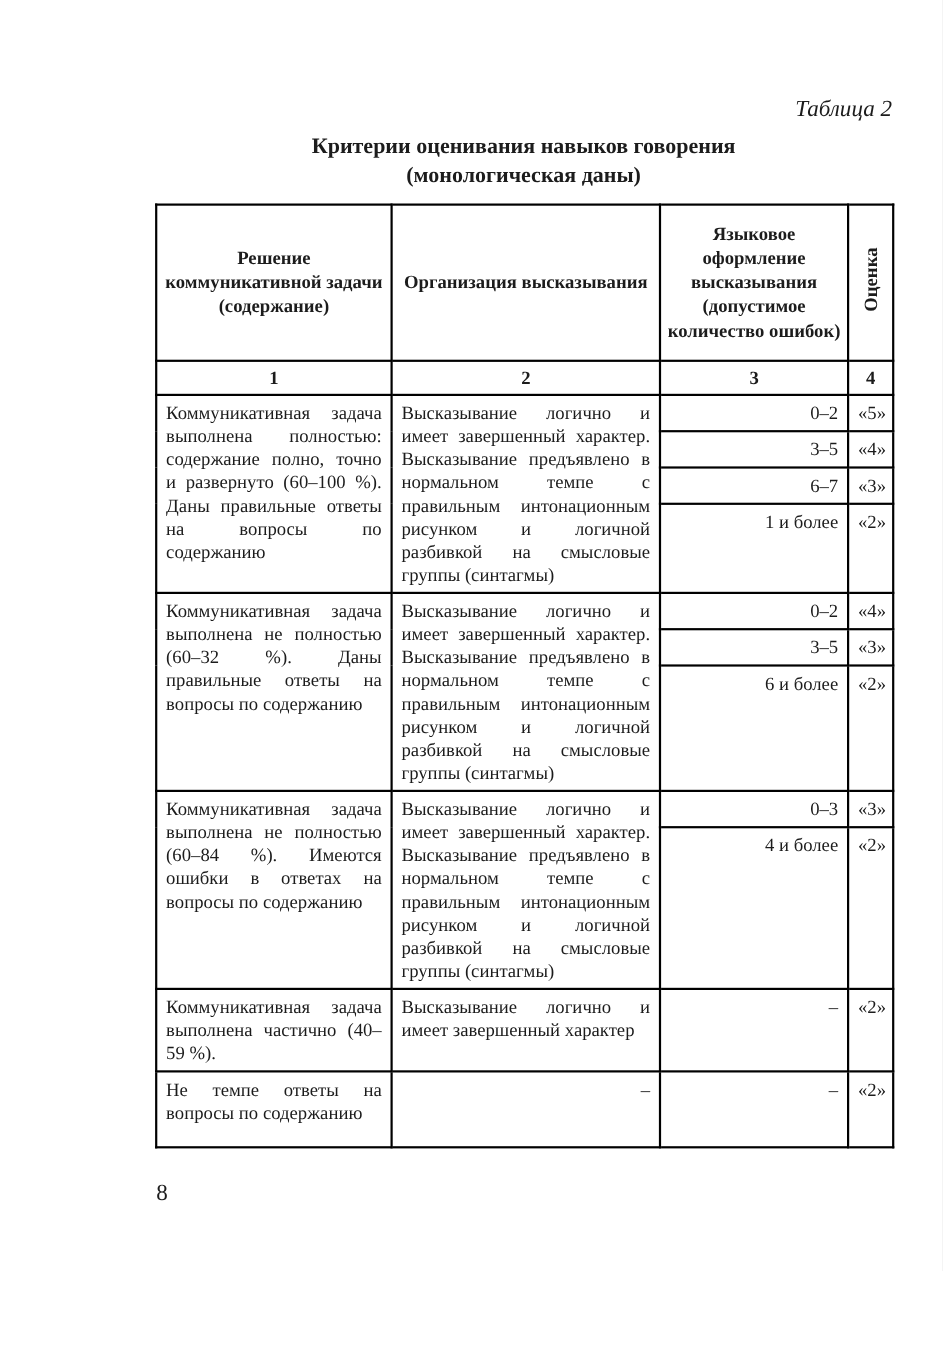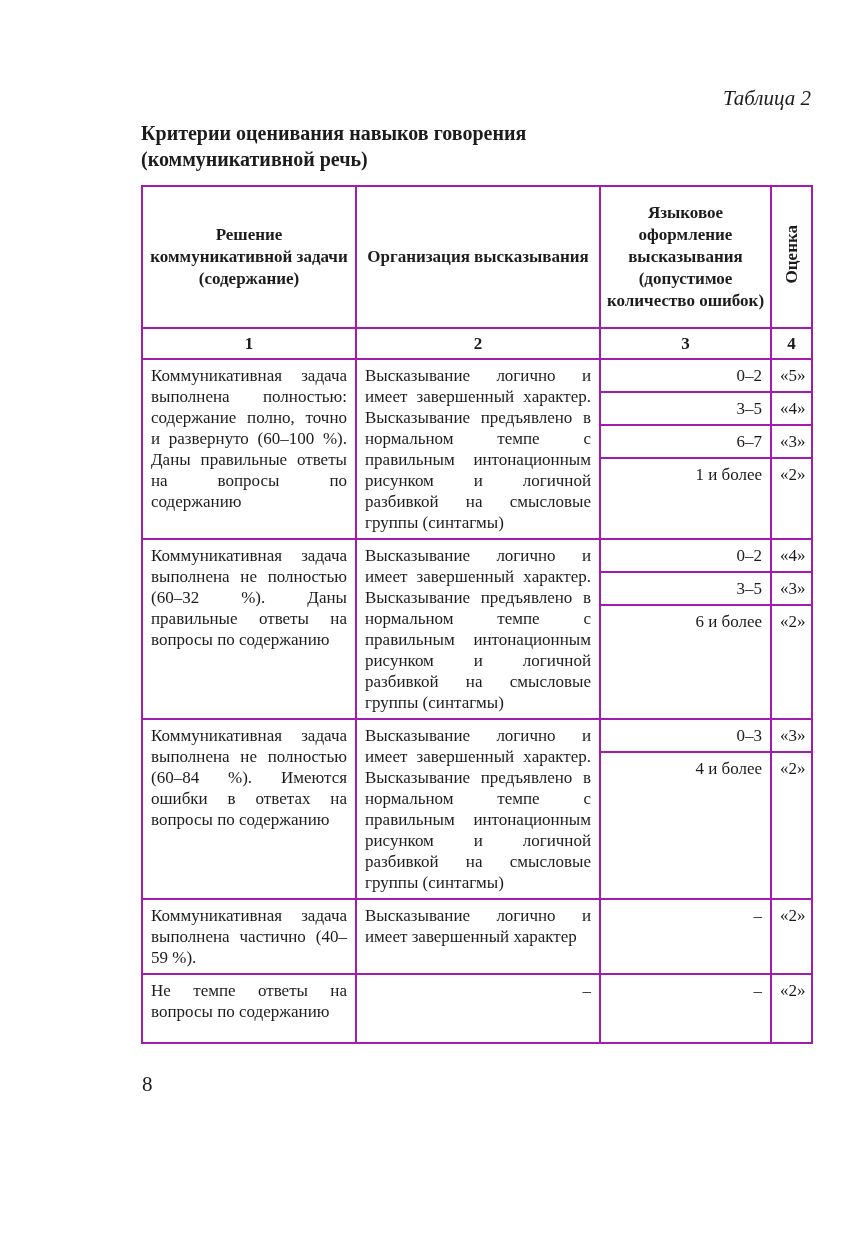--- a/index.html
+++ b/index.html
@@ -17,36 +17,37 @@
   .content { margin-left:95px; width:670px; }
   .table-caption {
     padding-top:86px;
     text-align:right;
     font-style:italic;
     font-size:21px;
     line-height:24px;
   }
   .doc-title {
     margin-top:10px;
+    text-align:center;
     font-weight:bold;
     font-size:20px;
     line-height:26px;
   }
   table.criteria {
     margin-top:13px;
     border-collapse:collapse;
     table-layout:fixed;
     width:670px;
   }
   table.criteria col.c1 { width:214px; }
   table.criteria col.c2 { width:244px; }
   table.criteria col.c3 { width:171px; }
   table.criteria col.c4 { width:41px; }
   table.criteria td, table.criteria th {
-    border:2px solid #a21caf;
+    border:2px solid #000000;
     padding:5px 8px;
     font-size:17px;
     line-height:21px;
     vertical-align:top;
     box-sizing:border-box;
     overflow:hidden;
   }
   tr.headrow { height:142px; }
   tr.headrow th {
     font-weight:bold;
@@ -83,21 +84,21 @@
 </head>
 <body>
 
 <div class="page">
   <div class="content">
 
     <div class="table-caption">Таблица 2</div>
 
     <div class="doc-title">
       <div>Критерии оценивания навыков говорения</div>
-      <div>(коммуникативной речь)</div>
+      <div>(монологическая даны)</div>
     </div>
 
     <table class="criteria">
       <colgroup>
         <col class="c1">
           <col class="c2">
           <col class="c3">
           <col class="c4">
       </colgroup>
 

